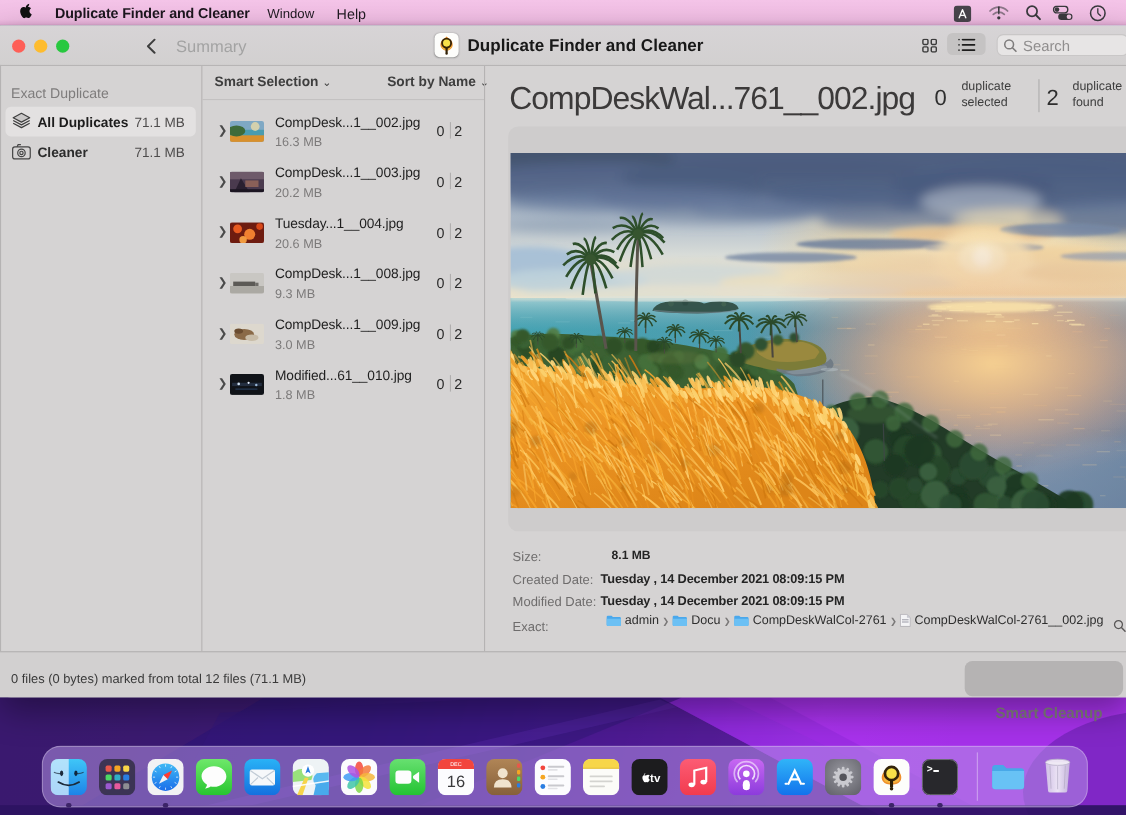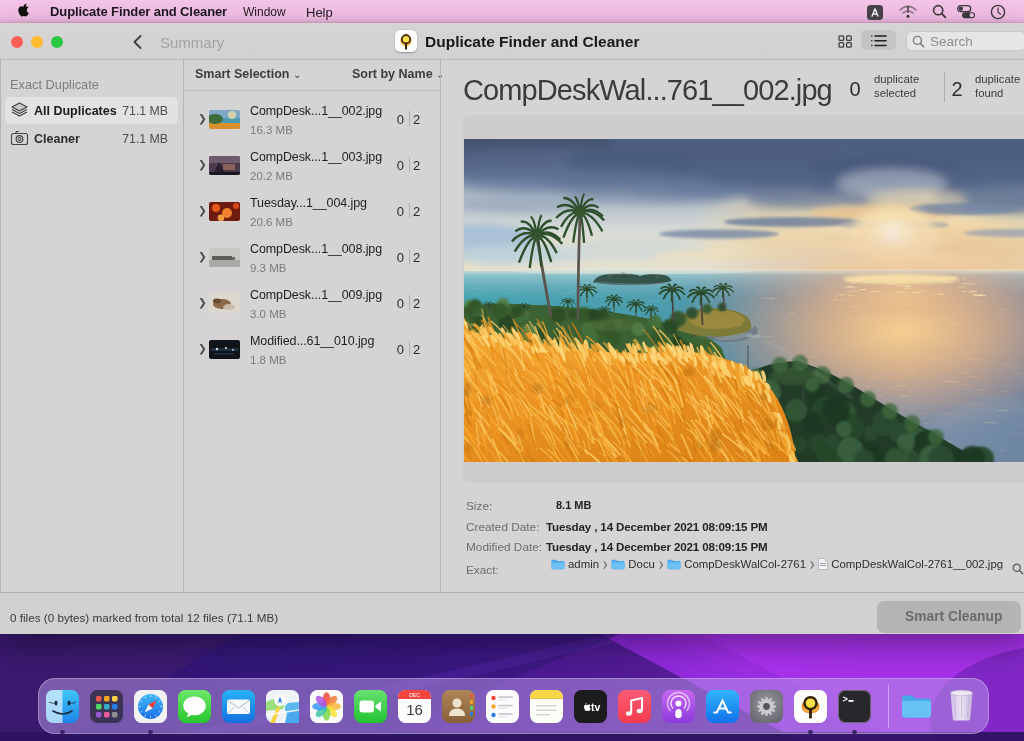--- a/index.html
+++ b/index.html
@@ -2169,13 +2169,13 @@
     </div>
   </div>
 <svg class="abs" style="left:1012px;top:563px" width="12" height="12" viewBox="0 0 12 12">
   <circle cx="4.8" cy="4.8" r="3.6" fill="none" stroke="#5a5858" stroke-width="1.2"></circle>
   <line x1="7.5" y1="7.5" x2="10.8" y2="10.8" stroke="#5a5858" stroke-width="1.3" stroke-linecap="round"></line>
 </svg>
 
 <div class="abs" style="left:0;top:592px;width:1024px;height:42px;background:#d2d0d0;border-top:1px solid #b2b0b0;"></div>
 <div class="abs" style="left:10px;top:611px;font-size:11.7px;color:#3a3a3a;">0 files (0 bytes) marked from total 12 files (71.1 MB)</div>
 <div class="abs" style="left:877px;top:601px;width:144px;height:32px;background:#b5b3b3;border-radius:7px;"></div>
-<div class="abs" style="left:905px;top:609px;font-size:13.8px;font-weight:bold;color:#6c6a6a;">Smart Cleanup</div>
+<div class="abs" style="left:905px;top:641px;font-size:13.8px;font-weight:bold;color:#6c6a6a;">Smart Cleanup</div>
 
 </body></html>

